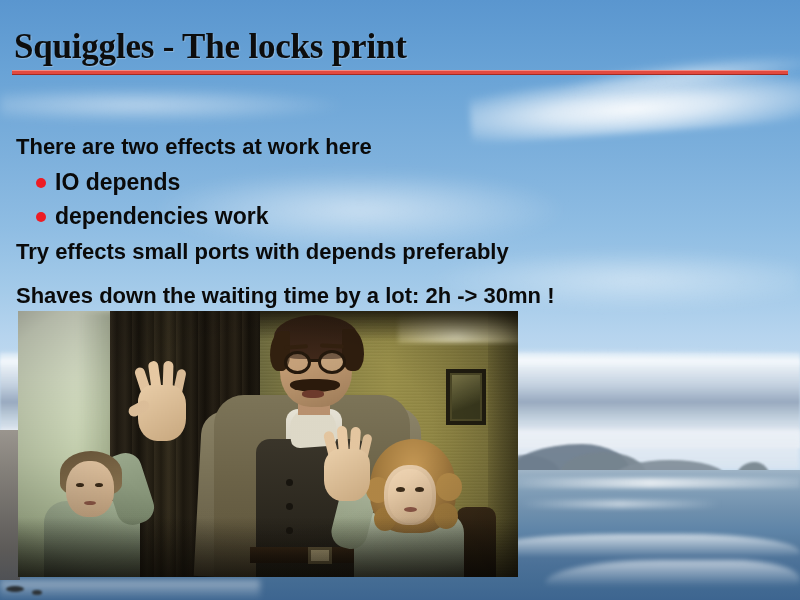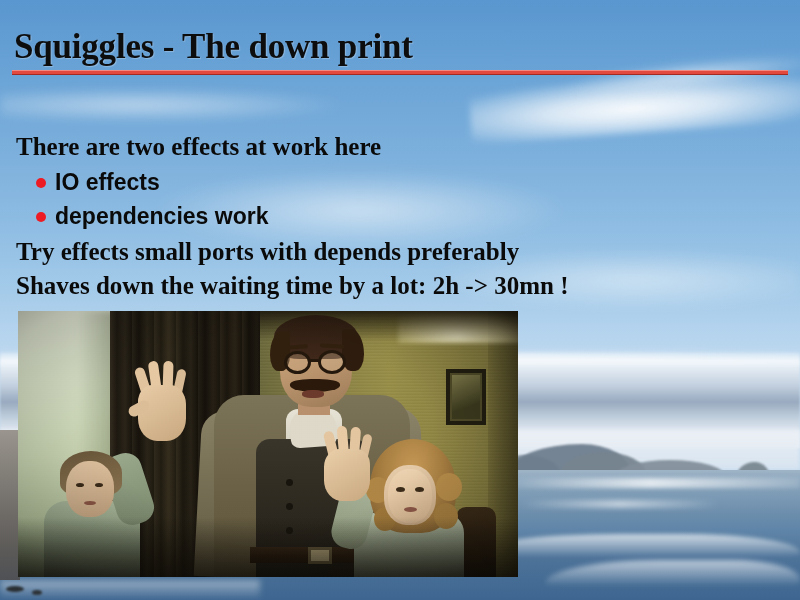--- a/index.html
+++ b/index.html
@@ -223,23 +223,22 @@
 
   .line {
     position: absolute;
     color: #0a0a0a;
     font-family: "Liberation Sans", sans-serif;
     font-weight: bold;
     white-space: nowrap;
   }
   .lvl1 {
     left: 16px;
-    font-size: 25px;
+    font-size: 22px;
     line-height: 27px;
-    font-family: Liberation Serif, serif;
   }
   .lvl2 {
     left: 36px;
     font-size: 23px;
     line-height: 25px;
   }
   .lvl2 .bullet {
     display: inline-block;
     width: 10px; height: 10px;
     border-radius: 50%;
@@ -556,34 +555,34 @@
     <div class="surf-line2"></div>
     <div class="wave-crest"></div>
     <div class="wave-crest2"></div>
     <div class="wave-foam-left"></div>
     <div class="beach-far"></div>
     <div class="beach"></div>
     <div class="beach-speck-a"></div>
     <div class="beach-speck-b"></div>
   </div>
 
-  <div id="title">Squiggles - The down print</div>
+  <div id="title">Squiggles - The locks print</div>
   <div id="title-rule"></div>
 
   <div id="body">
 
     <div class="line lvl1" style="top:133px;">There are two effects at work here</div>
 
-    <div class="line lvl2" style="top:170px;"><span class="bullet"></span><span>IO effects</span></div>
+    <div class="line lvl2" style="top:170px;"><span class="bullet"></span><span>IO depends</span></div>
 
     <div class="line lvl2" style="top:204px;"><span class="bullet"></span><span>dependencies work</span></div>
 
     <div class="line lvl1" style="top:238px;">Try effects small ports with depends preferably</div>
 
-    <div class="line lvl1" style="top:272px;">Shaves down the waiting time by a lot: 2h -&gt; 30mn !</div>
+    <div class="line lvl1" style="top:282px;">Shaves down the waiting time by a lot: 2h -&gt; 30mn !</div>
   </div>
 
   <div id="photo">
     <div class="ph ph-wall-left"></div>
     <div class="ph ph-wall-left-sh"></div>
     <div class="ph ph-curtain"></div>
     <div class="ph ph-curtain-folds"></div>
     <div class="ph ph-wall-right"></div>
     <div class="ph ph-wall-right-tex"></div>
     <div class="ph ph-door"></div>

